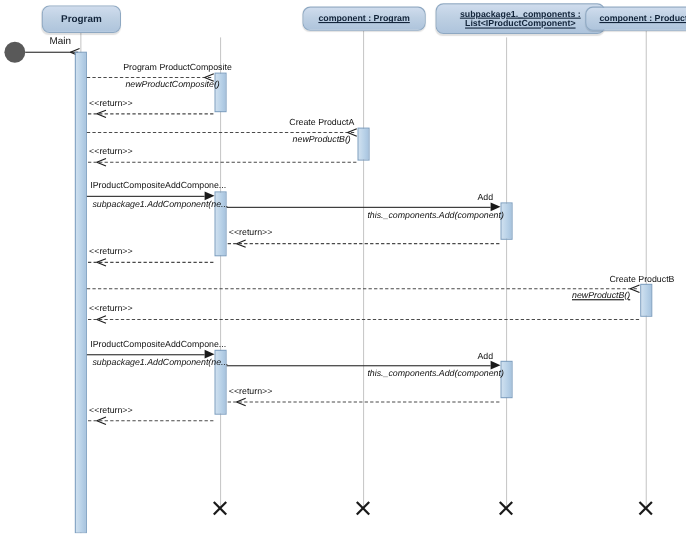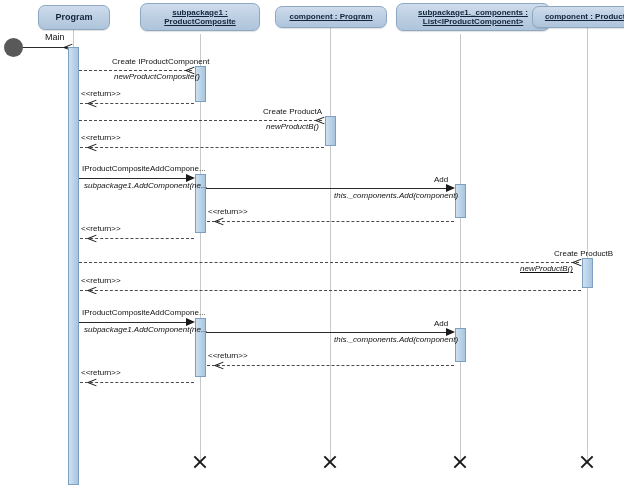--- a/index.html
+++ b/index.html
@@ -62,26 +62,20 @@
   <div class="stem" style="left:73px;top:30px;height:455px;"></div>
   <div class="stem" style="left:200px;top:34px;height:427px;"></div>
   <div class="stem" style="left:330px;top:28px;height:433px;"></div>
   <div class="stem" style="left:460px;top:34px;height:427px;"></div>
   <div class="stem" style="left:587px;top:28px;height:433px;"></div>
 
   <div class="lh-box" style="left:38px;top:5px;width:72px;height:25px;font-size:9px;">
     <span class="lh-label nound">Program</span>
   </div>
 
-  <div class="lh-box" style="left:140px;top:3px;width:120px;height:28px;font-size:8px;">
-    <div>
-      <div class="lh-label">subpackage1 :</div>
-      <div class="lh-label">ProductComposite</div>
-    </div>
-  </div>
 
   <div class="lh-box" style="left:275px;top:6px;width:112px;height:22px;font-size:8px;">
     <span class="lh-label">component : Program</span>
   </div>
 
   <div class="lh-box" style="left:396px;top:3px;width:154px;height:28px;font-size:8px;">
     <div>
       <div class="lh-label">subpackage1._components :</div>
       <div class="lh-label">List&lt;IProductComponent&gt;</div>
     </div>
@@ -107,21 +101,21 @@
   <div class="act" style="left:325px;top:116px;width:11px;height:30px;"></div>
 
   <div class="act" style="left:455px;top:184px;width:11px;height:34px;"></div>
 
   <div class="act" style="left:455px;top:328px;width:11px;height:34px;"></div>
 
   <div class="act" style="left:582px;top:258px;width:11px;height:30px;"></div>
 
   <div class="line-dash" style="left:79px;top:70px;width:113px;"></div>
   <div class="ah-open right" style="left:186px;top:66px;"></div>
-  <div class="msg" style="left:112px;top:57px;font-size:8px;">Create IProductComponent</div>
+  <div class="msg" style="left:112px;top:57px;font-size:8px;">Program ProductComposite</div>
   <div class="msg ital" style="left:114px;top:72px;font-size:8px;font-style:italic;">newProductComposite()</div>
 
   <div class="line-dash" style="left:80px;top:103px;width:114px;"></div>
   <div class="ah-open left" style="left:79px;top:99px;"></div>
   <div class="msg" style="left:81px;top:89px;font-size:8px;">&lt;&lt;return&gt;&gt;</div>
 
   <div class="line-dash" style="left:79px;top:120px;width:243px;"></div>
   <div class="ah-open right" style="left:316px;top:116px;"></div>
   <div class="msg" style="left:263px;top:107px;font-size:8px;">Create ProductA</div>
   <div class="msg ital" style="left:266px;top:122px;font-size:8px;">newProductB()</div>

